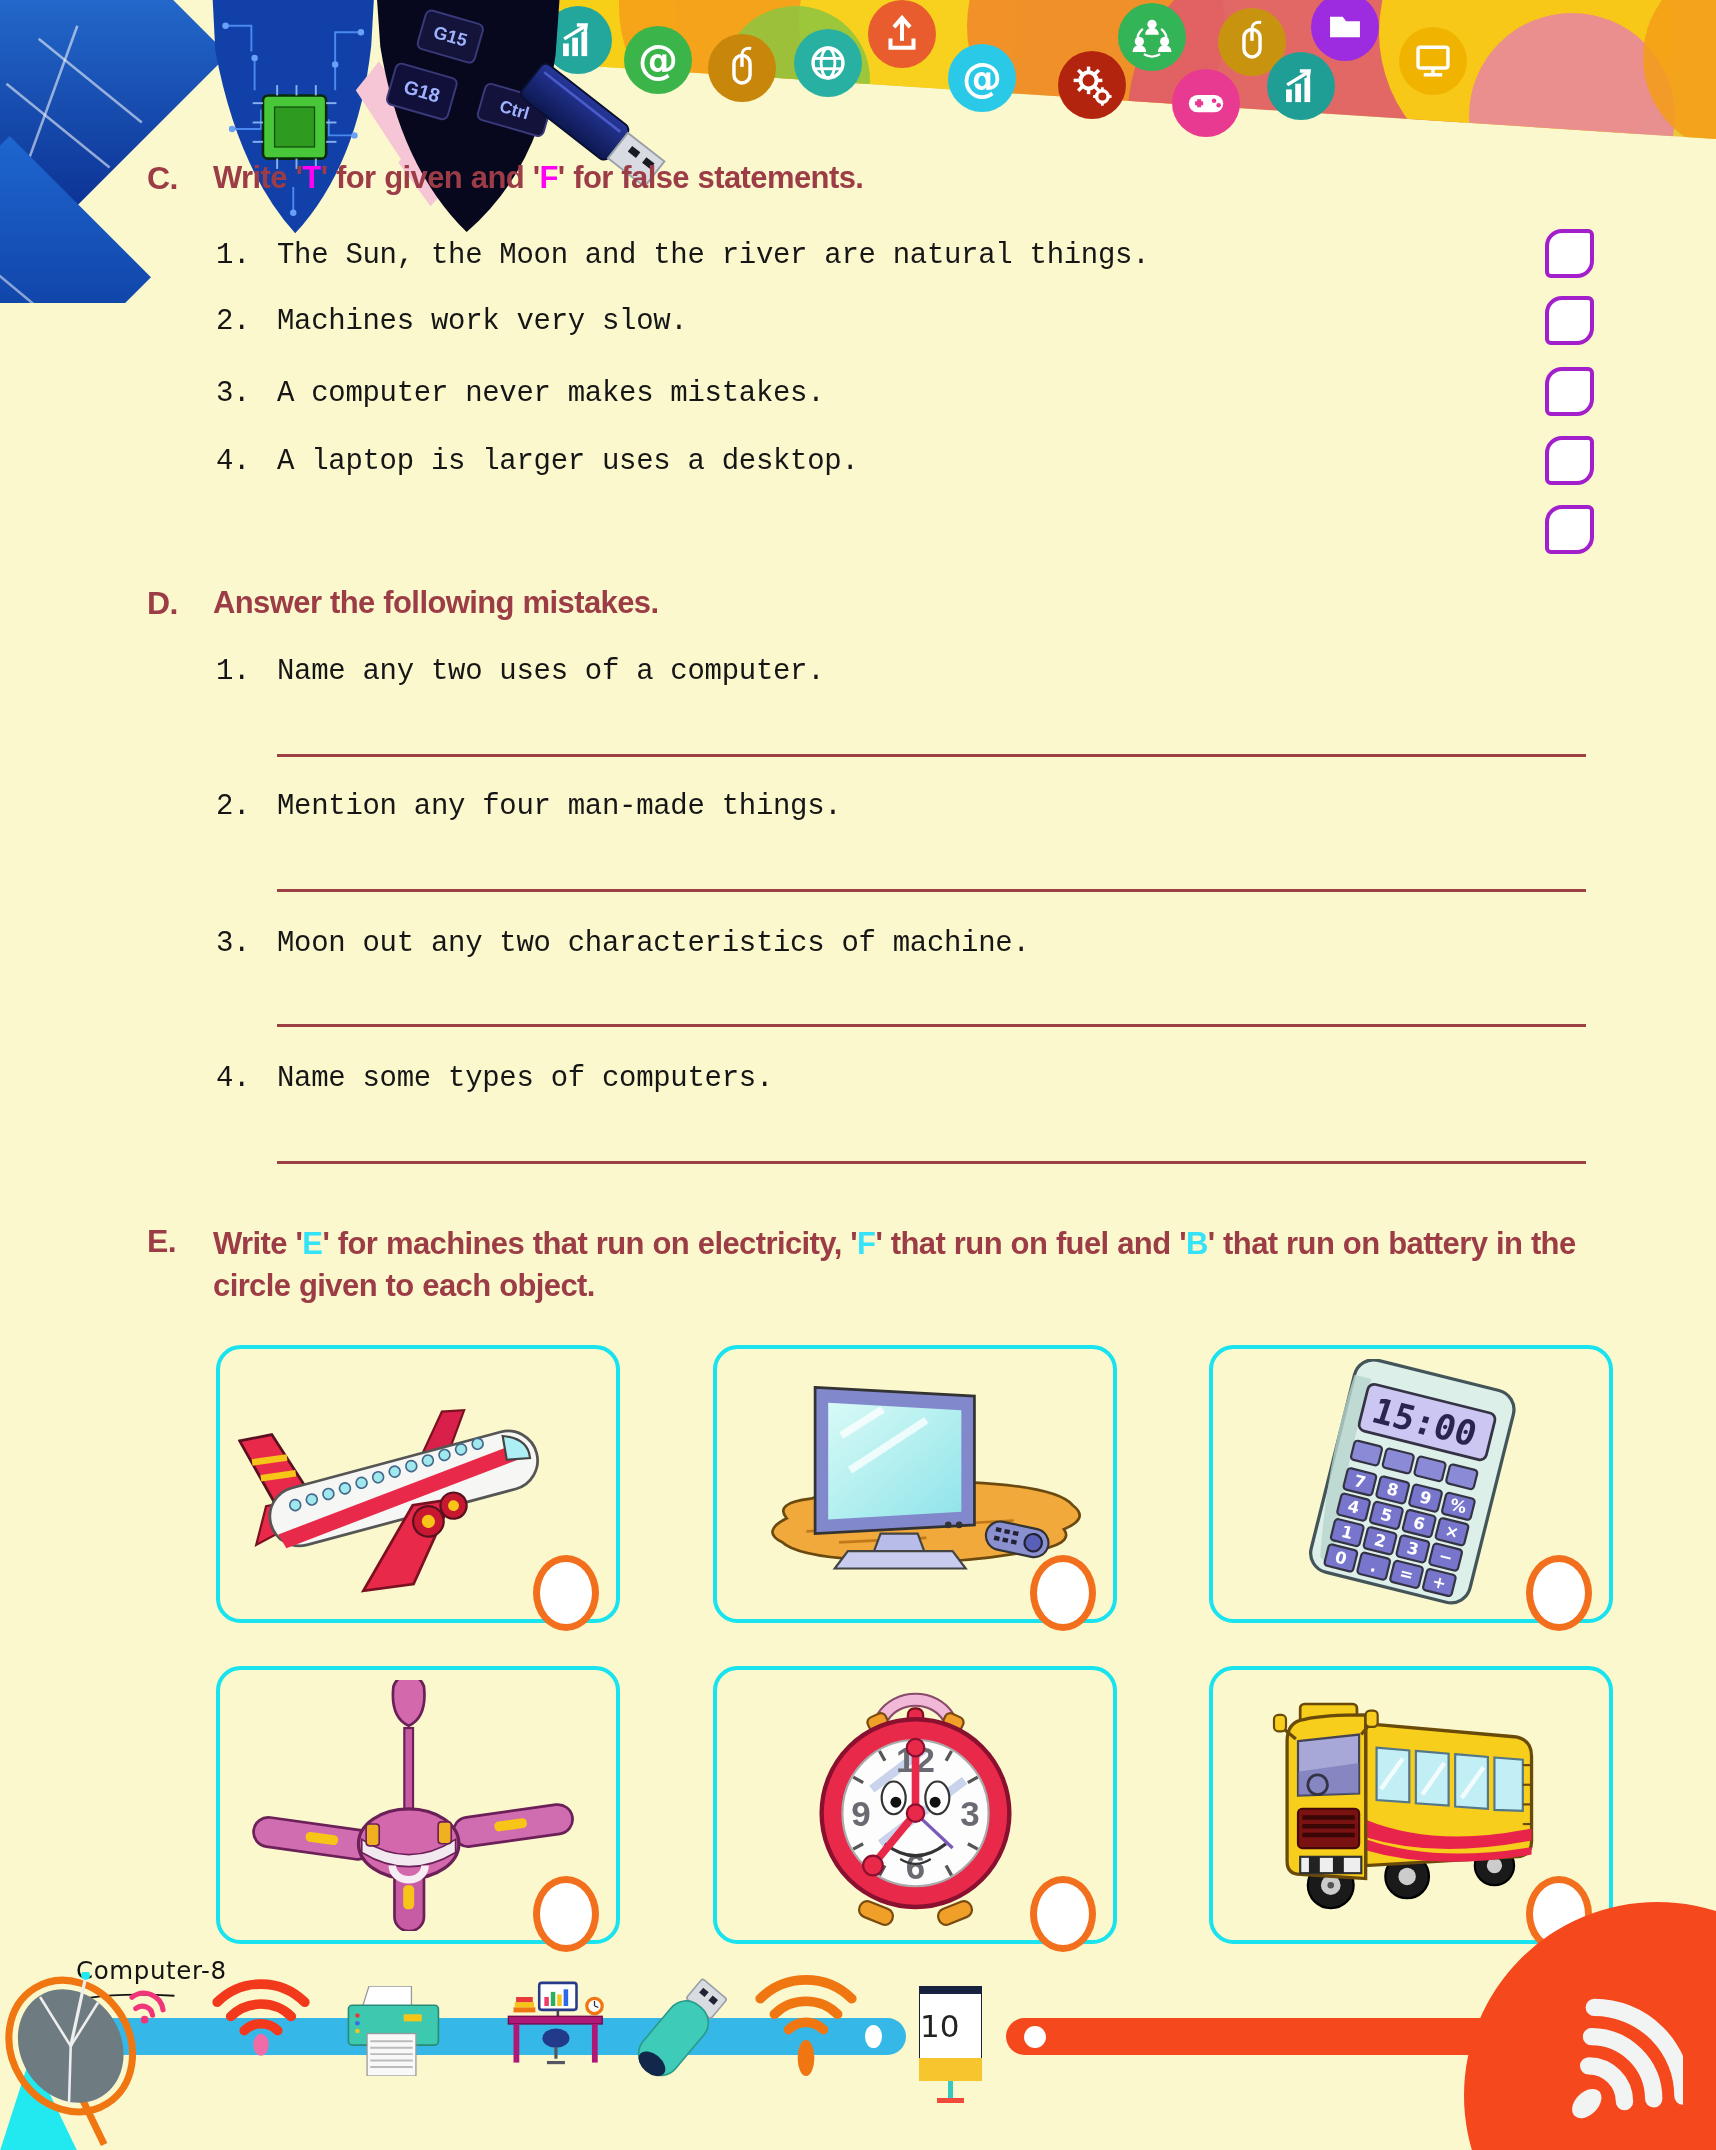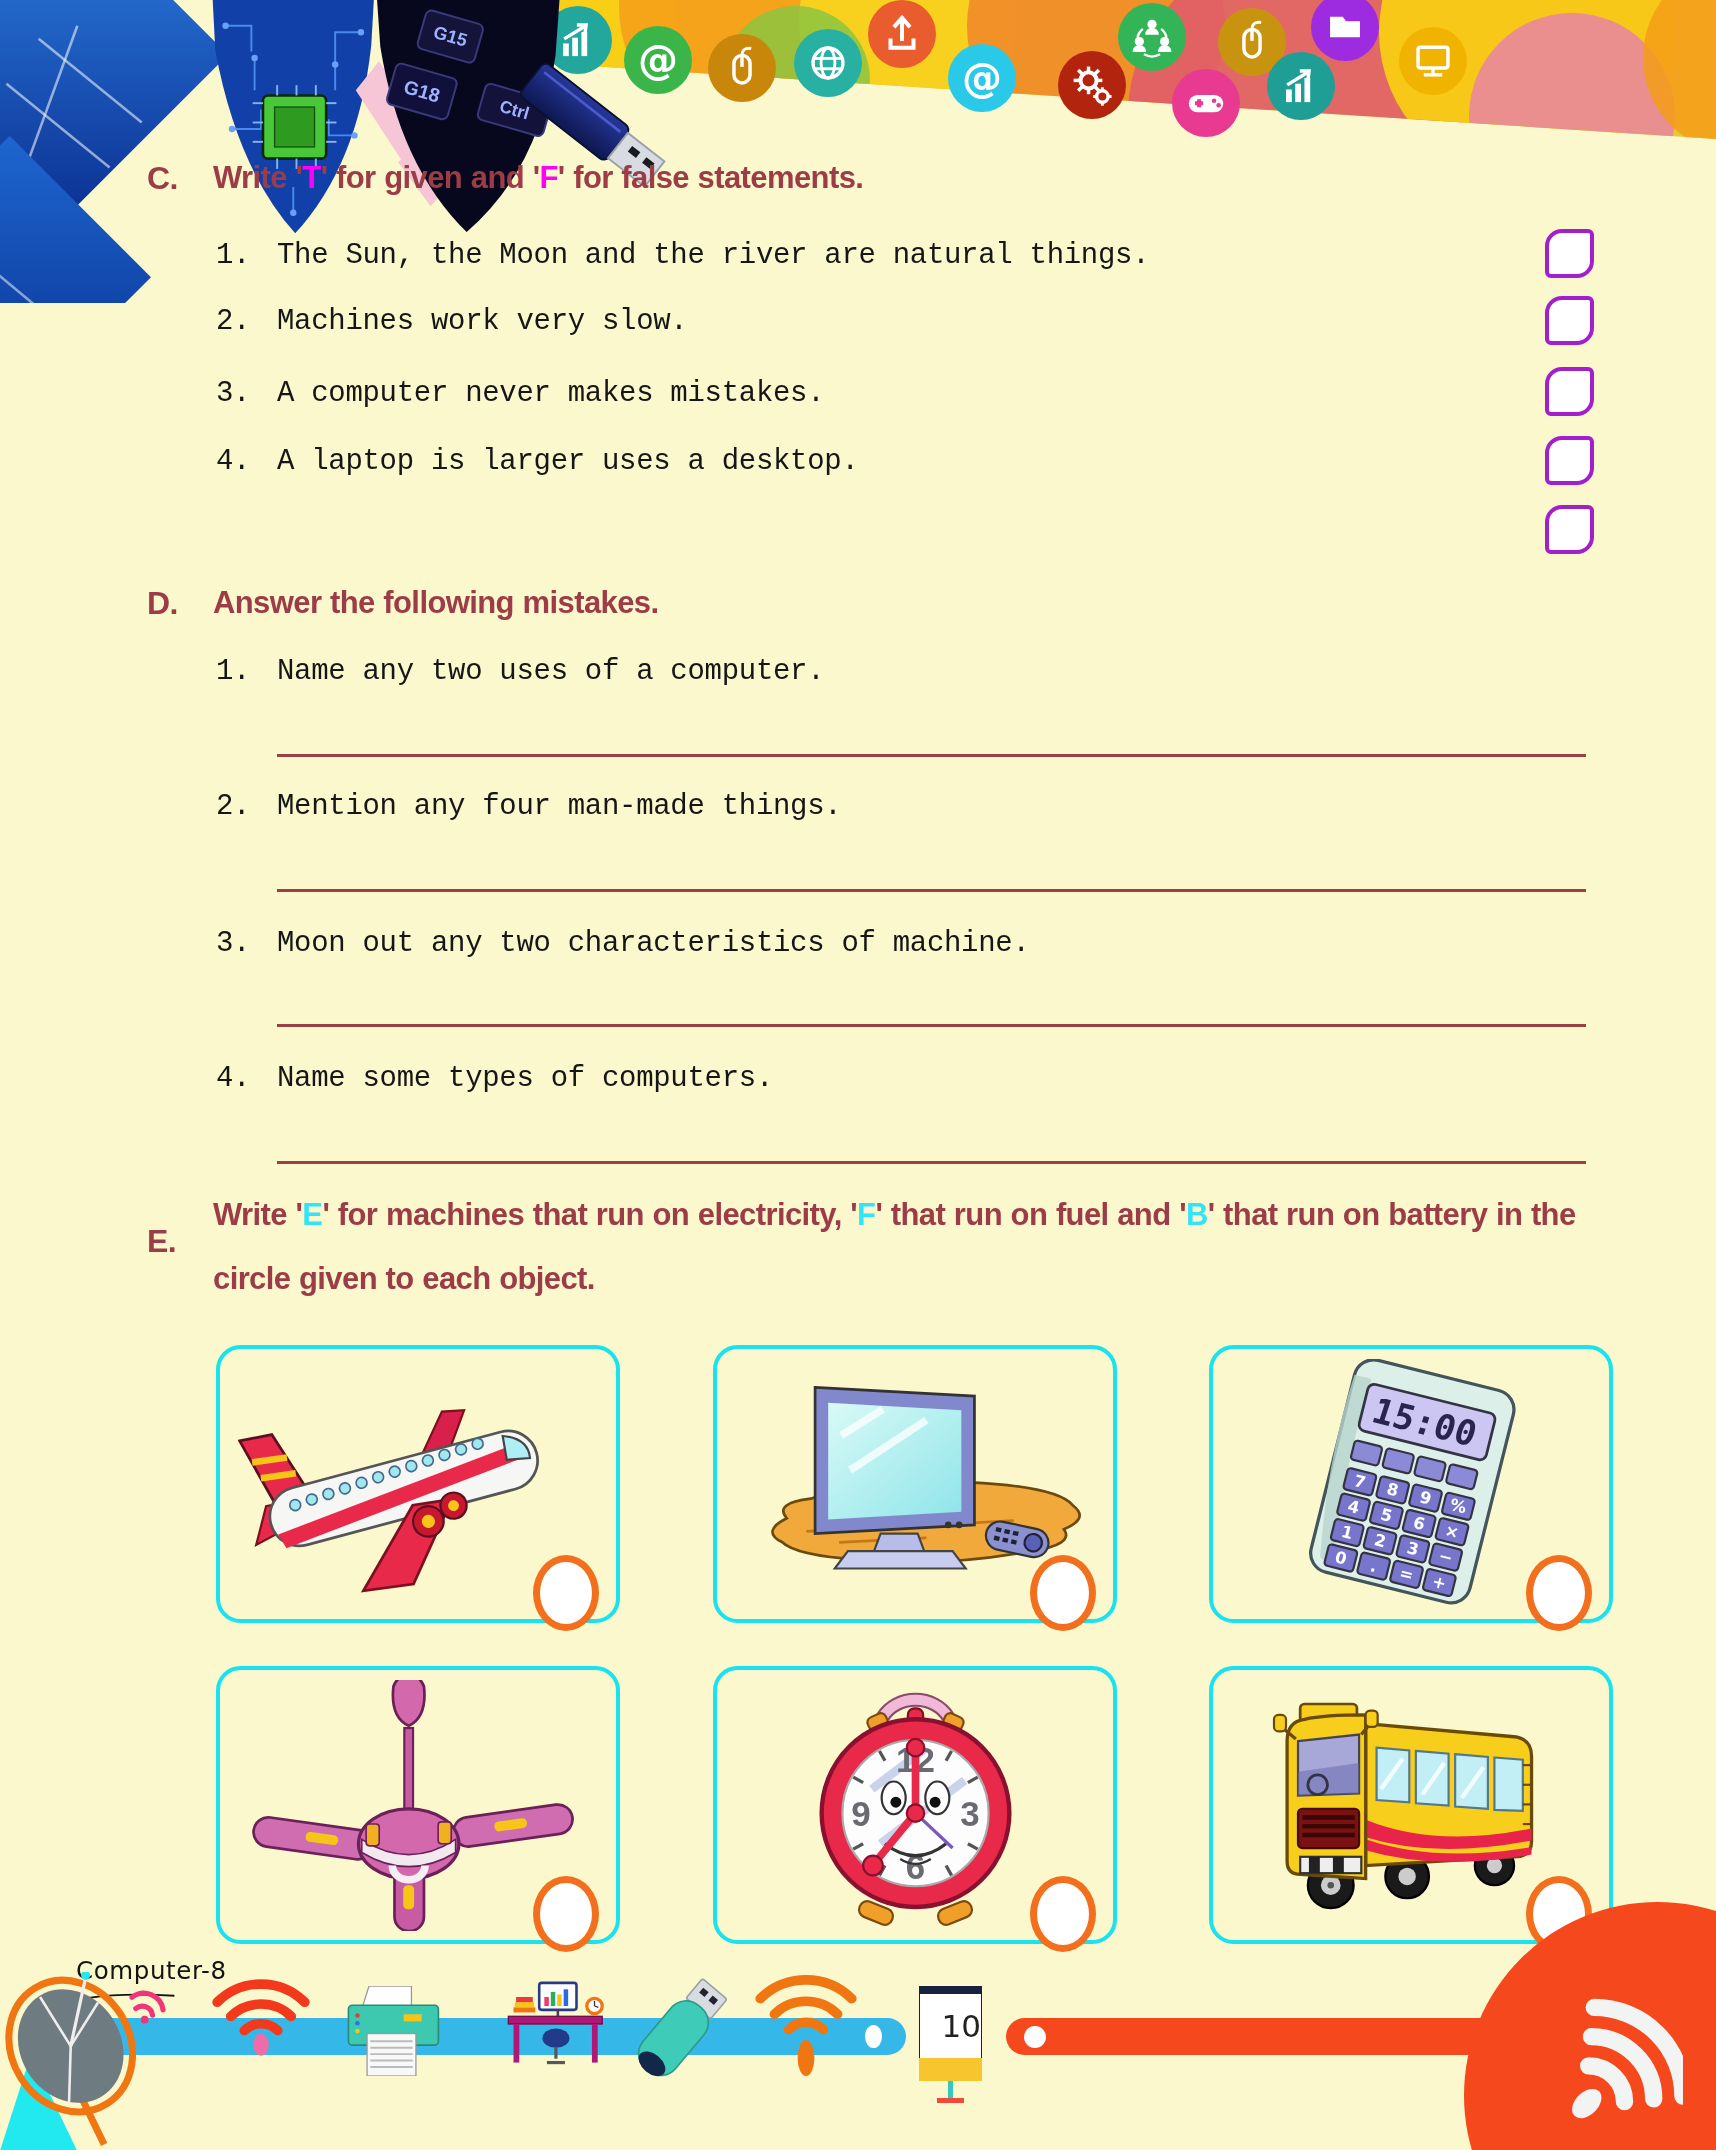--- a/index.html
+++ b/index.html
@@ -64,21 +64,21 @@
   .bar-blue .dot { position:absolute; right:24.5px; top:7px; width:17px; height:23px; background:#fff; border-radius:50%; }
   .bar-orange {
     position:absolute; left:1006px; top:2018px; width:710px; height:37px;
     background: var(--footer_bar_orange); border-radius:18.7px 0 0 18.7px;
   }
   .bar-orange .dot { position:absolute; left:18px; top:7.7px; width:22px; height:22px; background:#fff; border-radius:50%; }
   .book-label { position:absolute; left:76px; top:1956px; font-size:24.5px; color:#141414; letter-spacing:0.6px; font-family:"DejaVu Sans", sans-serif; }
   .page-sign { position:absolute; left:919px; top:1986px; width:63px; }
   .page-sign .cap   { height:7.7px; background:#16223F; }
   .page-sign .body  { height:64px; background:#fff; border-left:1.3px solid #16223F; border-right:1.3px solid #16223F;
-                      display:flex; align-items:center; justify-content:flex-end; font-size:31px; color:#222;
+                      display:flex; align-items:center; justify-content:flex-start; font-size:31px; color:#222;
                       font-family:"DejaVu Sans", sans-serif; }
   .page-sign .strip { height:23px; background:#F7C52E; }
   .page-sign .stick { width:5.8px; height:17px; background:#35C8C0; margin:0 auto; }
   .page-sign .base  { width:27px; height:5.8px; background:#F24A3A; margin:0 auto; }
   .big-circle {
     position:absolute; left:1464px; top:1902px; width:387px; height:387px;
     background: var(--footer_bar_orange); border-radius:50%;
   }
   .fico { position:absolute; }
 </style>
@@ -332,21 +332,21 @@
   <div class="item" style="top:655px"><span class="num">1.</span><span>Name any two uses of a computer.</span></div>
   <div class="answer-line" style="top:754px"></div>
   <div class="item" style="top:790px"><span class="num">2.</span><span>Mention any four man-made things.</span></div>
   <div class="answer-line" style="top:889px"></div>
   <div class="item" style="top:927px"><span class="num">3.</span><span>Moon out any two characteristics of machine.</span></div>
   <div class="answer-line" style="top:1024px"></div>
   <div class="item" style="top:1062px"><span class="num">4.</span><span>Name some types of computers.</span></div>
   <div class="answer-line" style="top:1161px"></div>
 
   <span class="sec-letter" style="top:1223px">E.</span>
-  <div class="sec-title" style="top:1183px;width:1382px;line-height:64px">
+  <div class="sec-title" style="top:1223px;width:1382px;line-height:42px">
     <span>Write '</span><span class="cy">E</span><span>' for machines that run on electricity, '</span><span class="cy">F</span><span>' that run on fuel and '</span><span class="cy">B</span><span>' that run on battery in the circle given to each object.</span>
   </div>
 
   <div class="card" style="left:216px;top:1345px">
     <svg class="illus" width="361" height="251" viewBox="0 0 320 230">
       <g transform="rotate(-15 160 115)">
         <polygon points="28,96 12,34 42,36 60,92" fill="#E8294A" stroke="#5A1020" stroke-width="2.5"></polygon>
         <line x1="18" y1="56" x2="50" y2="60" stroke="#F7C518" stroke-width="6"></line>
         <line x1="22" y1="72" x2="54" y2="76" stroke="#F7C518" stroke-width="6"></line>
         <polygon points="20,98 2,130 36,122 54,100" fill="#E8294A" stroke="#7A1020" stroke-width="2"></polygon>

